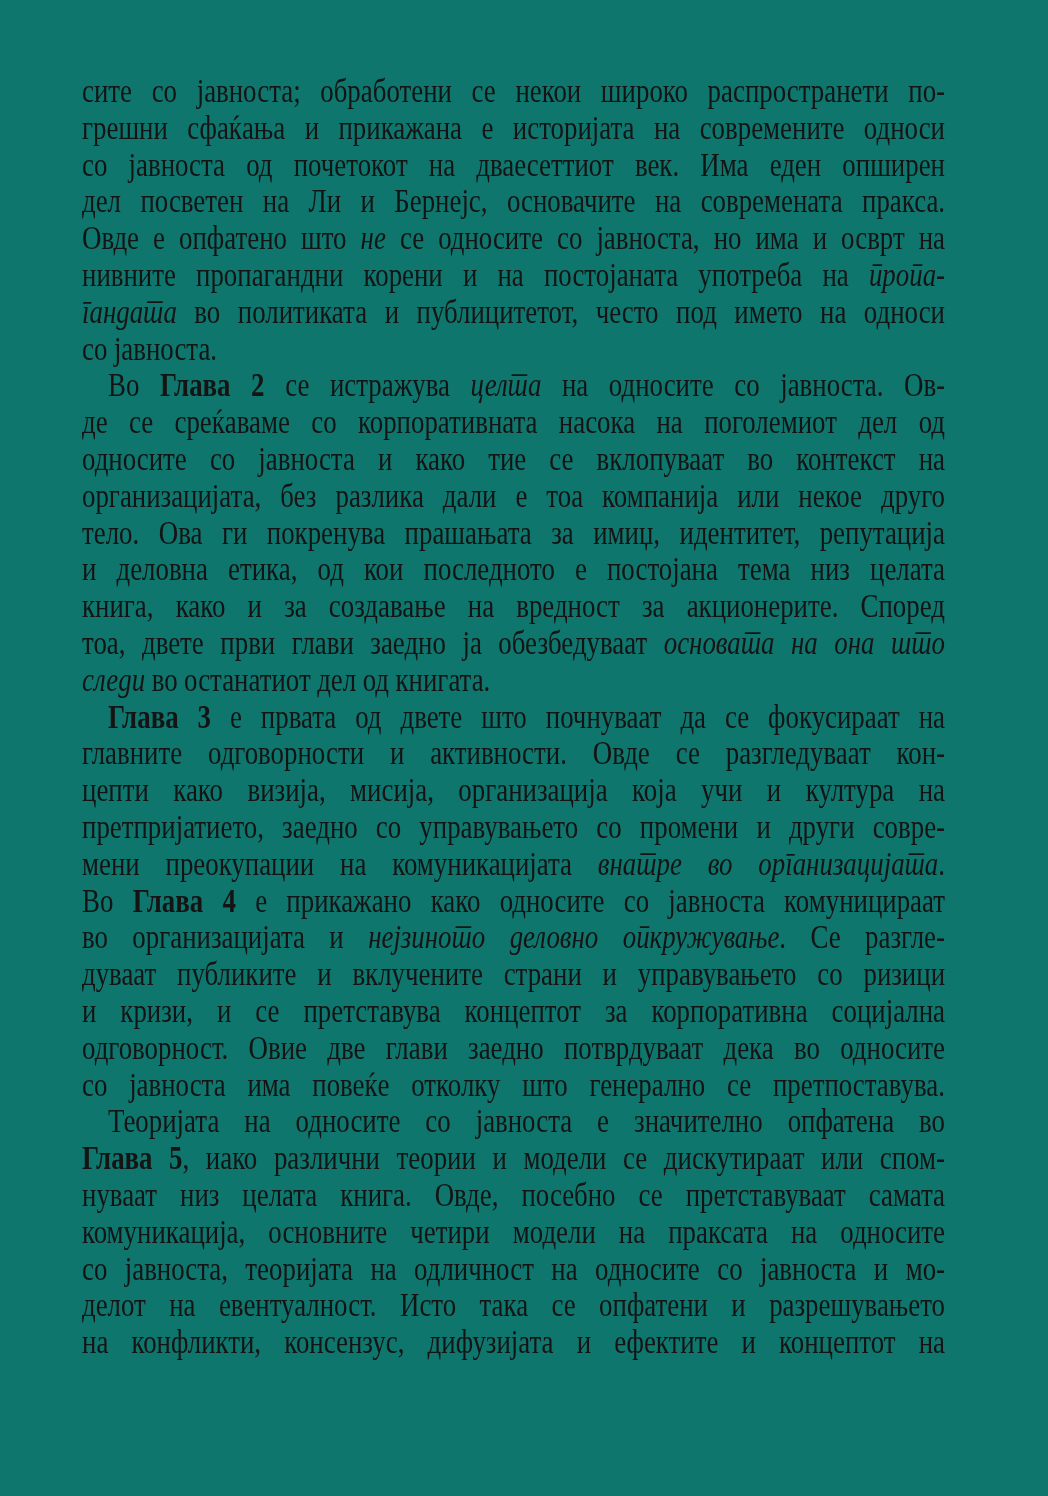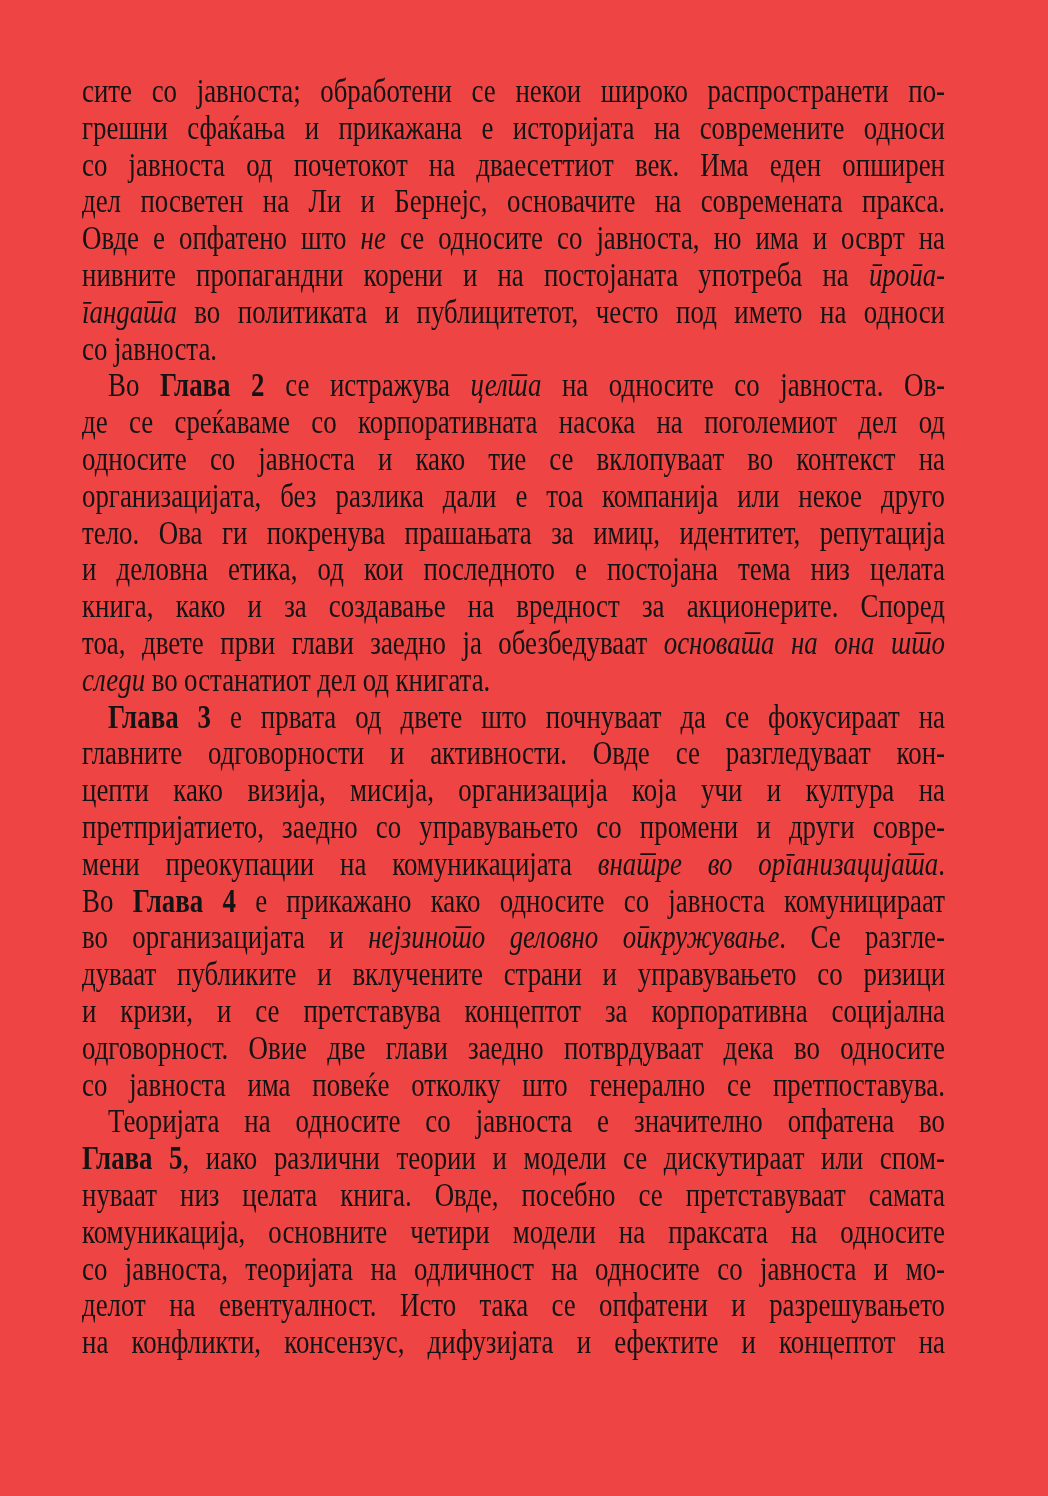--- a/index.html
+++ b/index.html
@@ -4,21 +4,21 @@
 <style>
   html, body {
     margin: 0;
     padding: 0;
     background: #ffffff;
   }
   .page {
     position: relative;
     width: 1048px;
     height: 1496px;
-    background: #ef4444;
+    background: #0f766e;
     overflow: hidden;
     font-family: "Liberation Serif", "DejaVu Serif", serif;
   }
   .text-block {
     position: absolute;
     left: 82px;
     top: 73px;
     width: 1060px;               
     transform: scaleX(0.8142);   
     transform-origin: 0 0;

